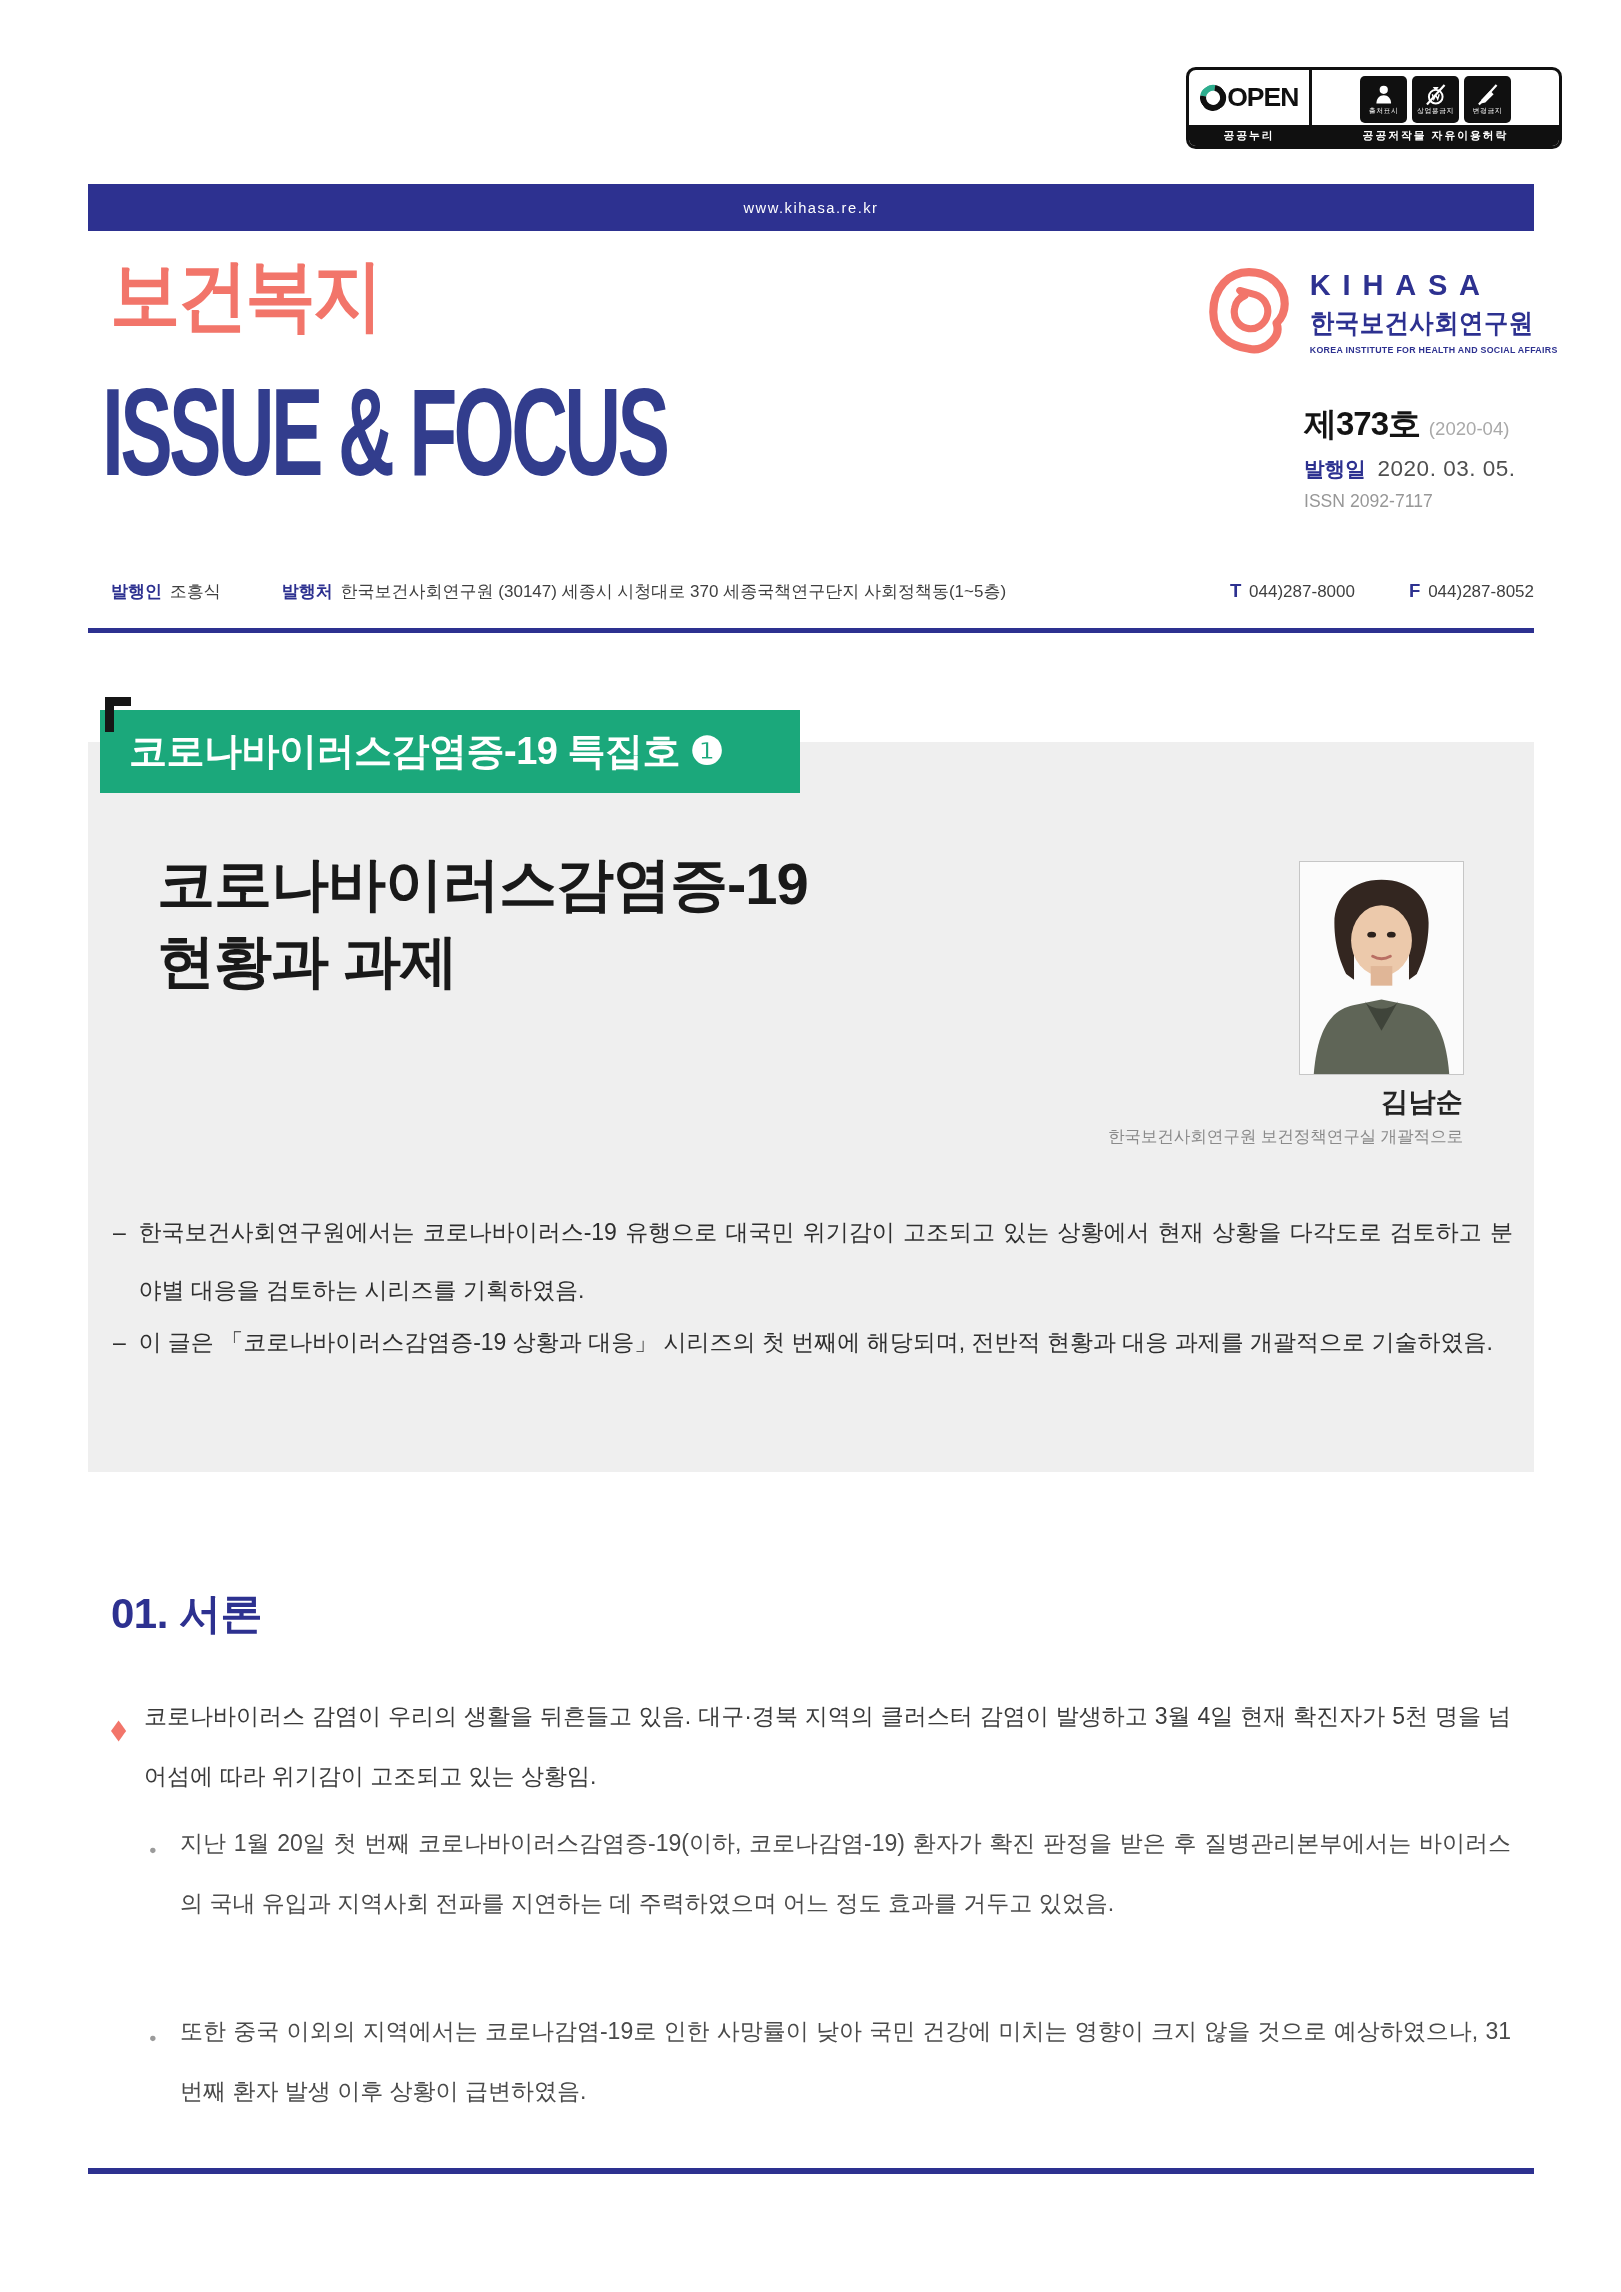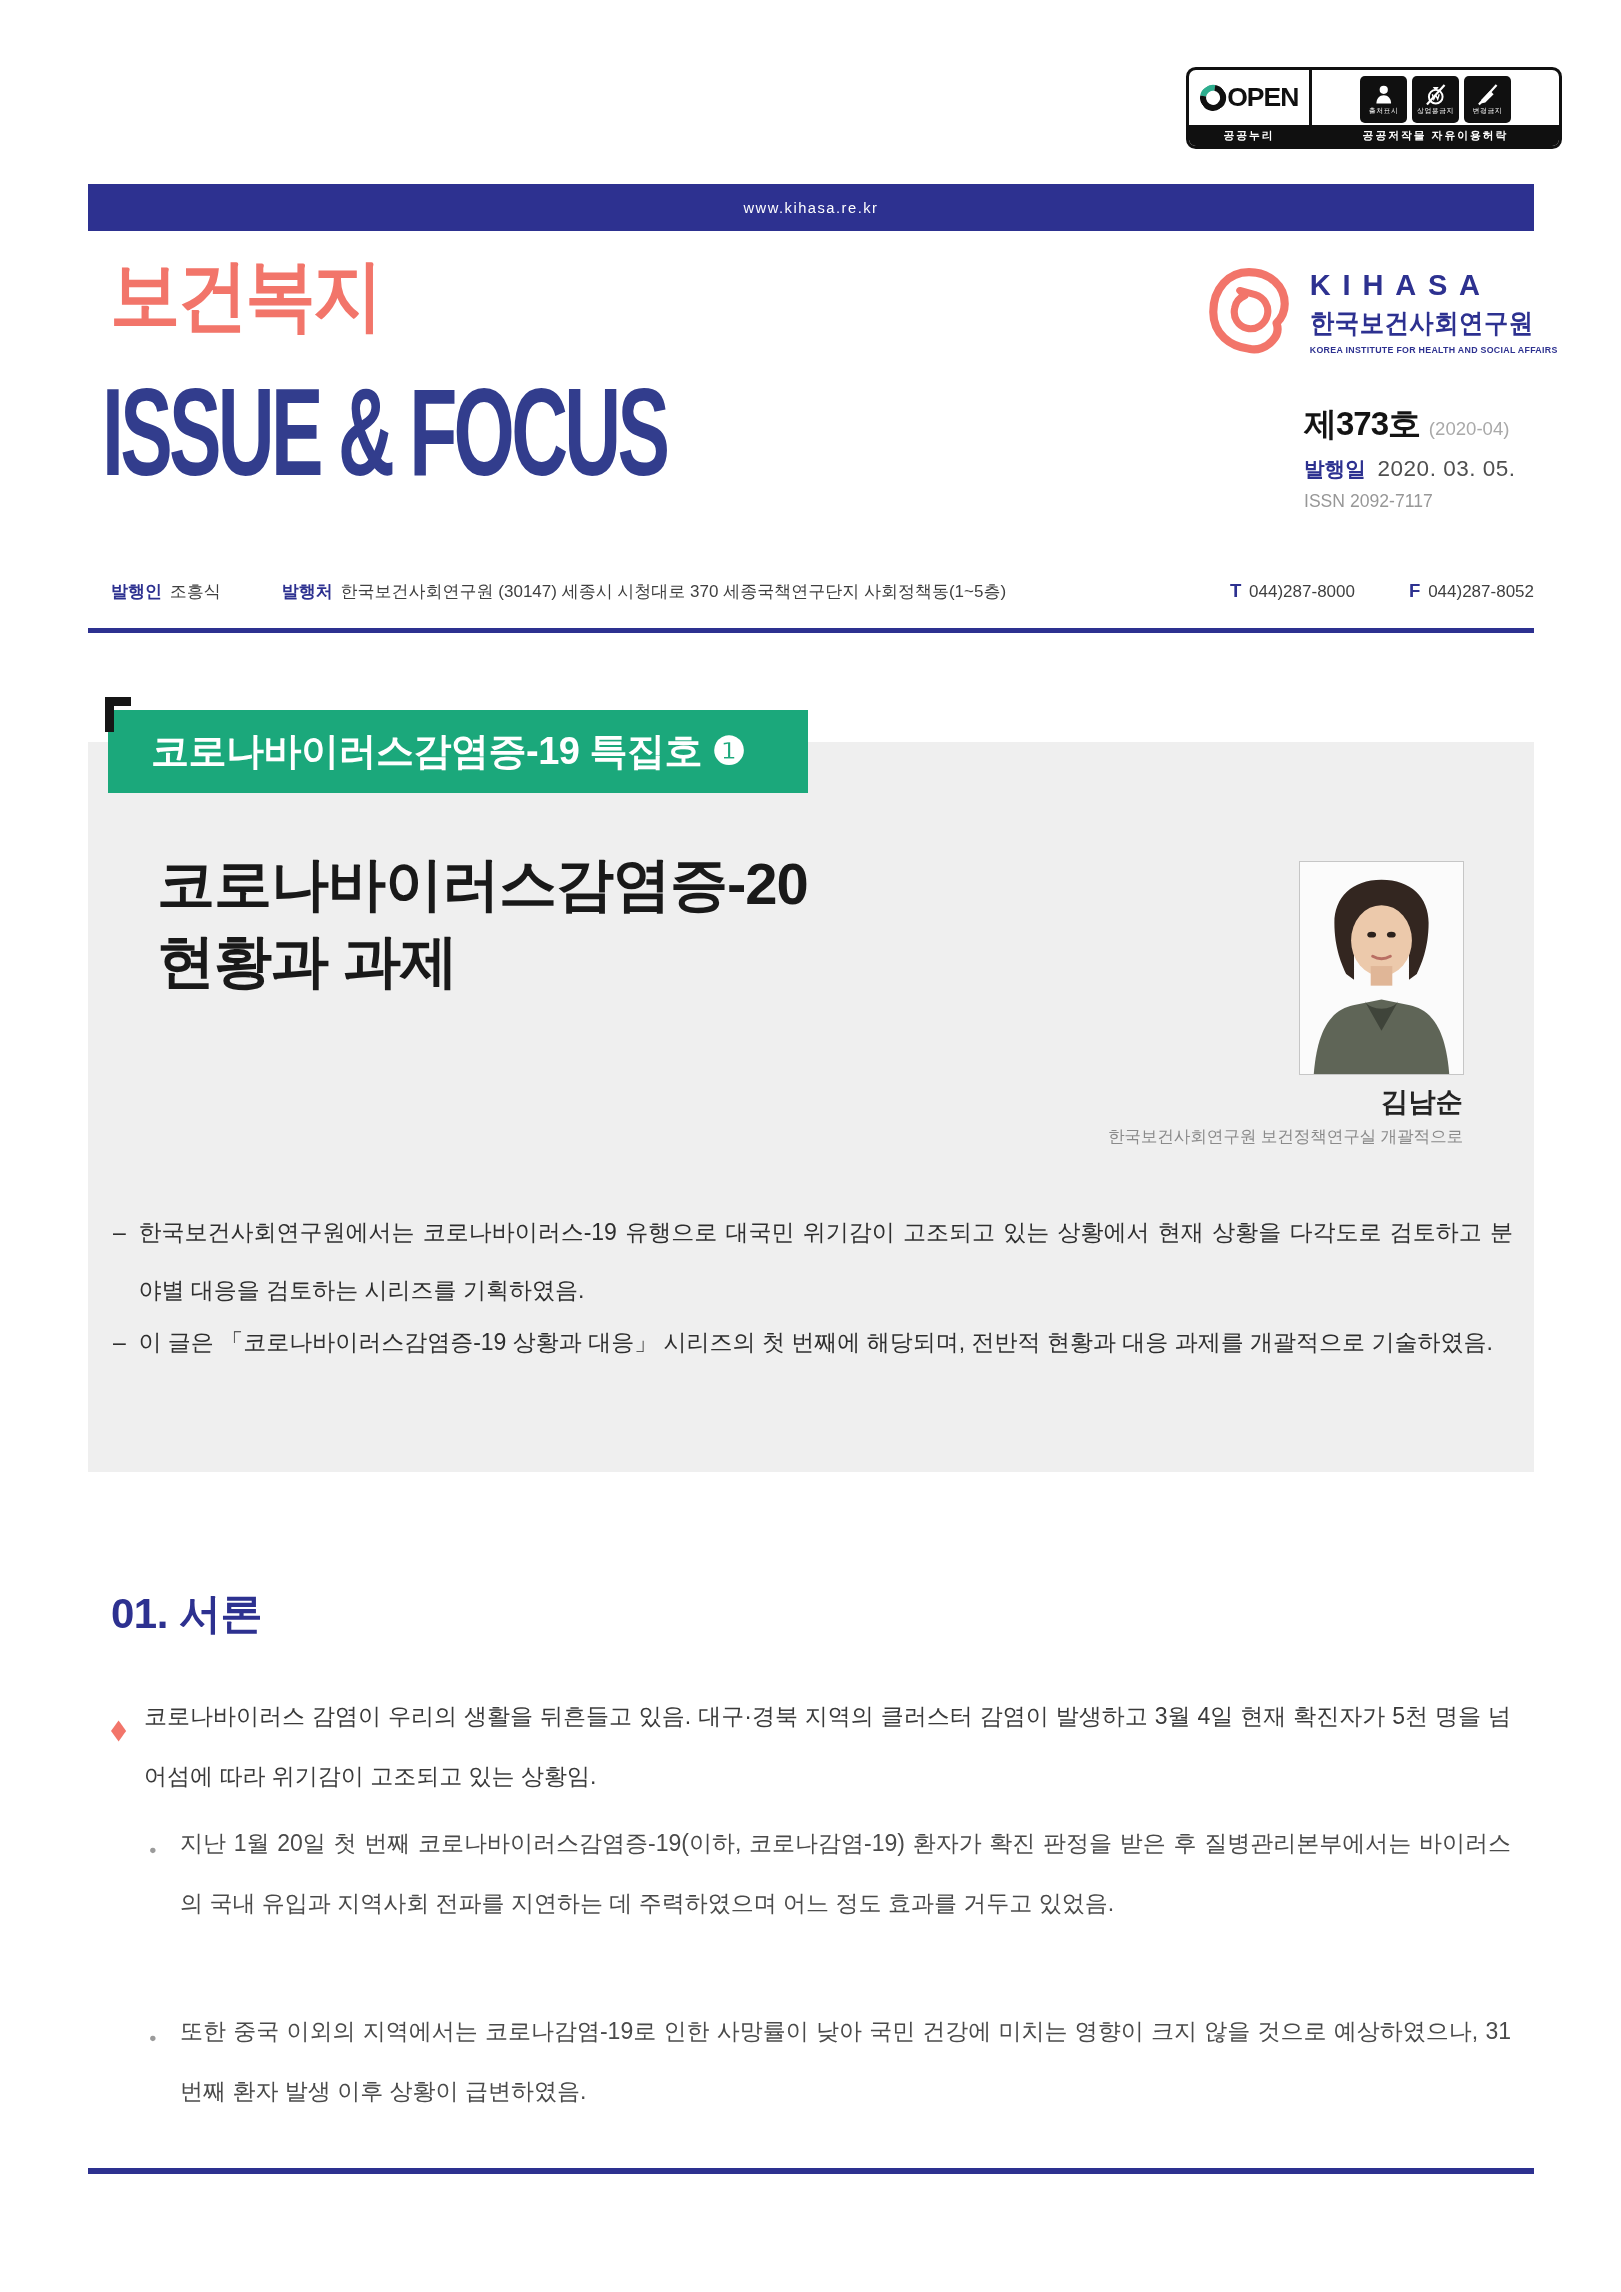--- a/index.html
+++ b/index.html
@@ -59,22 +59,22 @@
   .imp-spacer{flex:1;}
   .imp-tf{font-size:18.6px;font-weight:bold;color:#2D3190;margin-right:7.8px;}
   .imp-val{color:#3f3f3f;}
   .imp-fgap{margin-left:54px;}
 
   .rule-top{left:88px;top:628px;width:1446px;height:4.9px;background:#2D3190;}
   .rule-bottom{left:88px;top:2168px;width:1446px;height:5.9px;background:#2D3190;}
 
   
   .feature-box{left:88px;top:742px;width:1446px;height:730px;background:#EFEFEF;}
-  .series-badge{left:108px;top:710px;width:700px;height:83px;background:#1BA87B;color:#ffffff;
-                display:flex;align-items:center;padding-left:43px;font-size:38px;font-weight:bold;
+  .series-badge{left:100px;top:710px;width:700px;height:83px;background:#1BA87B;color:#ffffff;
+                display:flex;align-items:center;padding-left:29px;font-size:38px;font-weight:bold;
                 letter-spacing:-0.5px;box-sizing:border-box;white-space:nowrap;}
   .corner-bracket{left:105px;top:697px;width:25.5px;height:35px;
                   border-left:9.8px solid #161616;border-top:9.8px solid #161616;box-sizing:border-box;}
 
   .feature-title{left:157px;top:845px;font-size:58px;font-weight:bold;color:#191919;
                  line-height:1.33;letter-spacing:-1px;}
 
   .author-photo{left:1299px;top:861px;width:165px;height:214px;background:#fff;border:1px solid #c6c6c6;
                 box-sizing:border-box;overflow:hidden;}
   .author-photo svg{display:block;}
@@ -188,21 +188,21 @@
   <div class="abs rule-top"></div>
 
   <div class="abs feature-box"></div>
 
   <div class="abs series-badge">
     <span>코로나바이러스감염증-19 특집호 ❶</span>
   </div>
   <div class="abs corner-bracket"></div>
 
   <div class="abs feature-title">
-    <div>코로나바이러스감염증-20</div>
+    <div>코로나바이러스감염증-19</div>
     <div>현황과 과제</div>
   </div>
 
   <div class="abs author-photo">
     <svg width="163" height="212" viewBox="0 0 166 216">
       <rect width="166" height="216" fill="#fbfbfb"></rect>
       <path d="M83 18c30 0 48 18 48 44 0 26-8 44-12 52l-8 6V74H55v46l-8-6c-4-8-12-26-12-52 0-26 18-44 48-44z" fill="#332620"></path>
       <ellipse cx="83" cy="80" rx="31" ry="36" fill="#ecc9ab"></ellipse>
       <rect x="72" y="106" width="22" height="20" fill="#e0b697"></rect>
       <path d="M14 216c4-52 22-66 40-70l29-6 29 6c18 4 36 18 40 70z" fill="#5f6557"></path>

